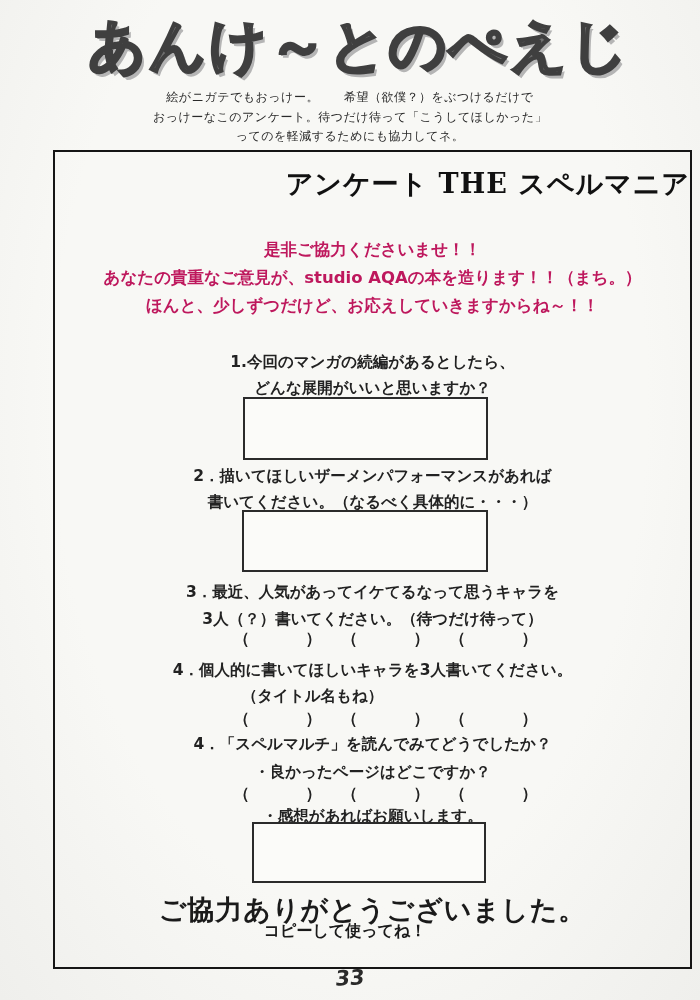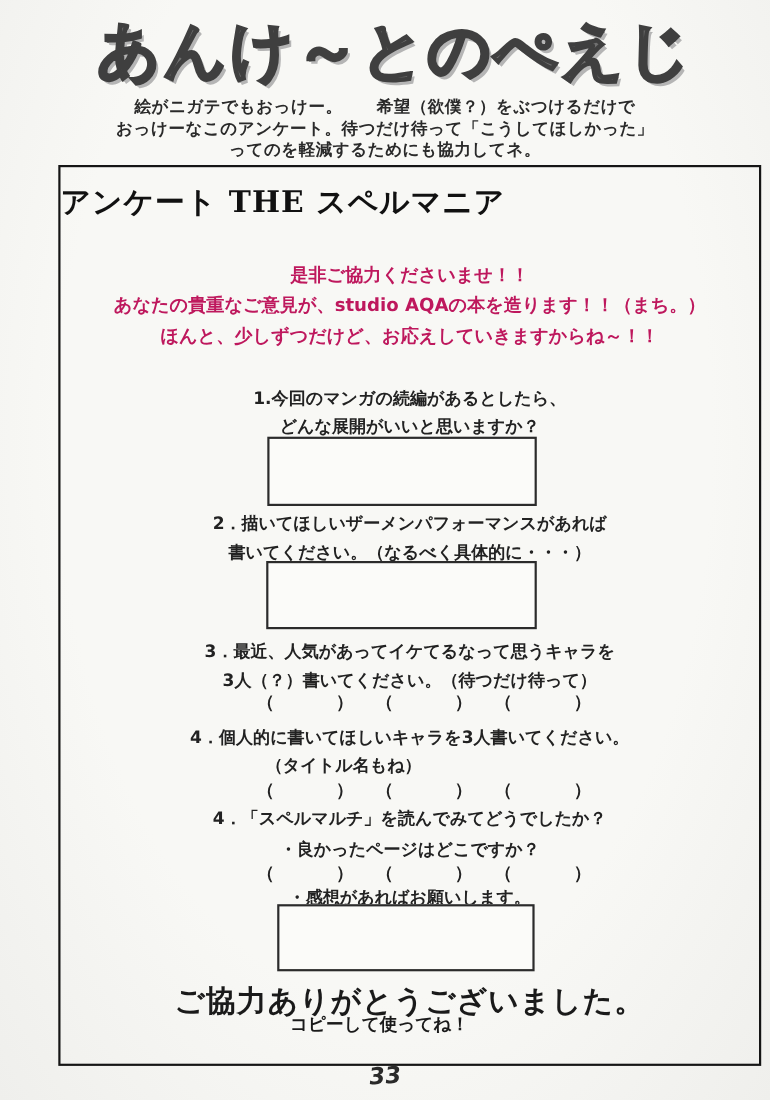--- a/index.html
+++ b/index.html
@@ -32,42 +32,42 @@
     text-shadow: 3px 4px 0 #b5b5b5, 1px 2px 0 #8a8a8a;
     white-space: nowrap;
     text-indent: 18px;
   }
 
   .subtitle {
     top: 88px;
     left: 0;
     right: 0;
     text-align: center;
-    font-size: 15px;
-    font-weight: bold;
+    font-size: 12px;
+    font-weight: normal;
     line-height: 19.5px;
     letter-spacing: 0.5px;
     color: #2a2a2a;
     white-space: nowrap;
   }
 
   
   .survey-box {
     left: 53px;
     top: 150px;
     width: 635px;
     height: 815px;
     border: 2px solid #151515;
     background: transparent;
   }
   .survey-box > .abs { left: 0; right: 0; }
 
   .survey-heading {
     top: 14px;
-    text-align: left;
+    text-align: right;
     font-family: "DejaVu Serif", "Liberation Serif", serif;
     font-weight: bold;
     font-size: 27px;
     letter-spacing: 1px;
     color: #111;
     white-space: nowrap;
   }
 
   .intro {
     top: 84px;

